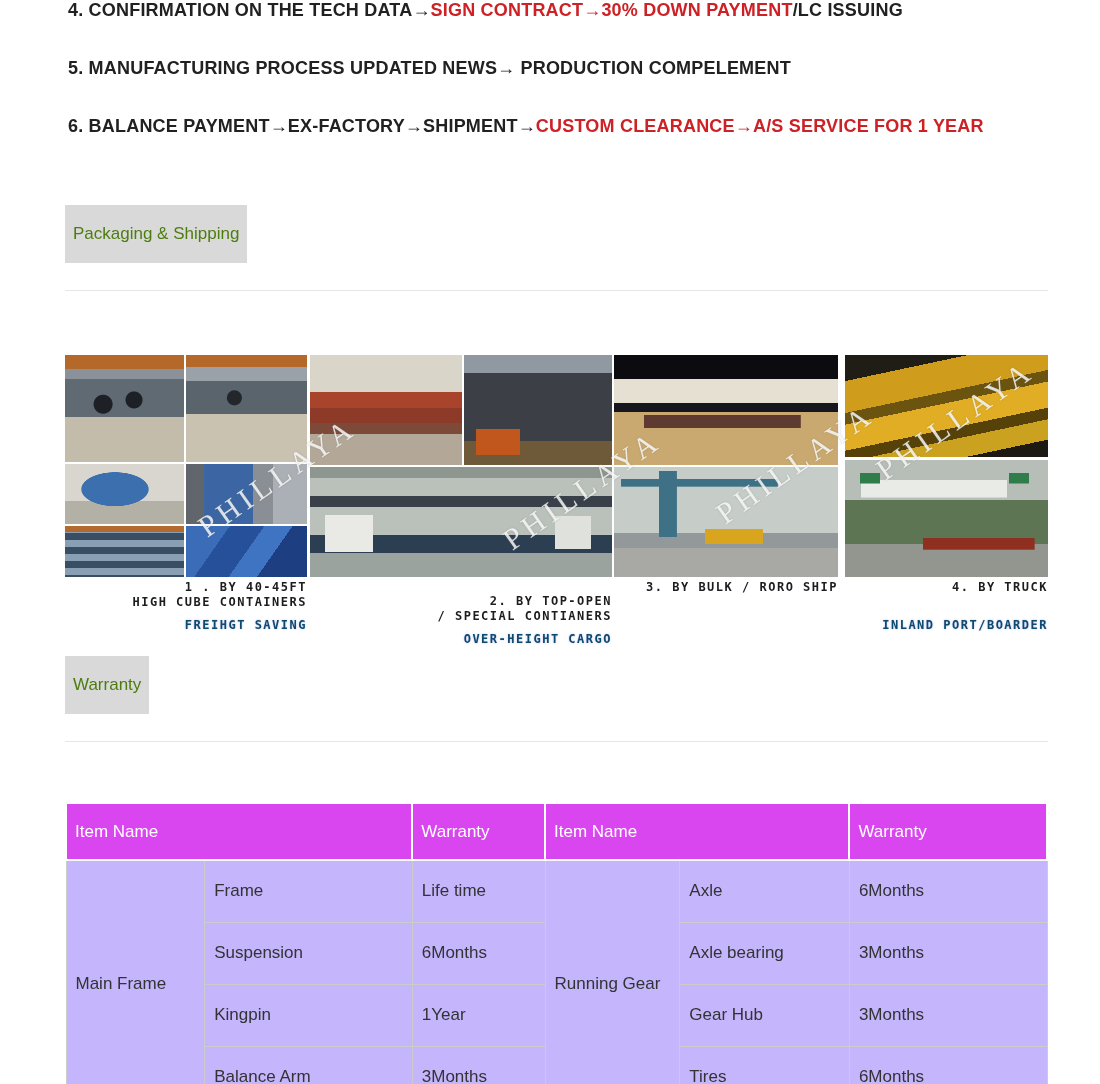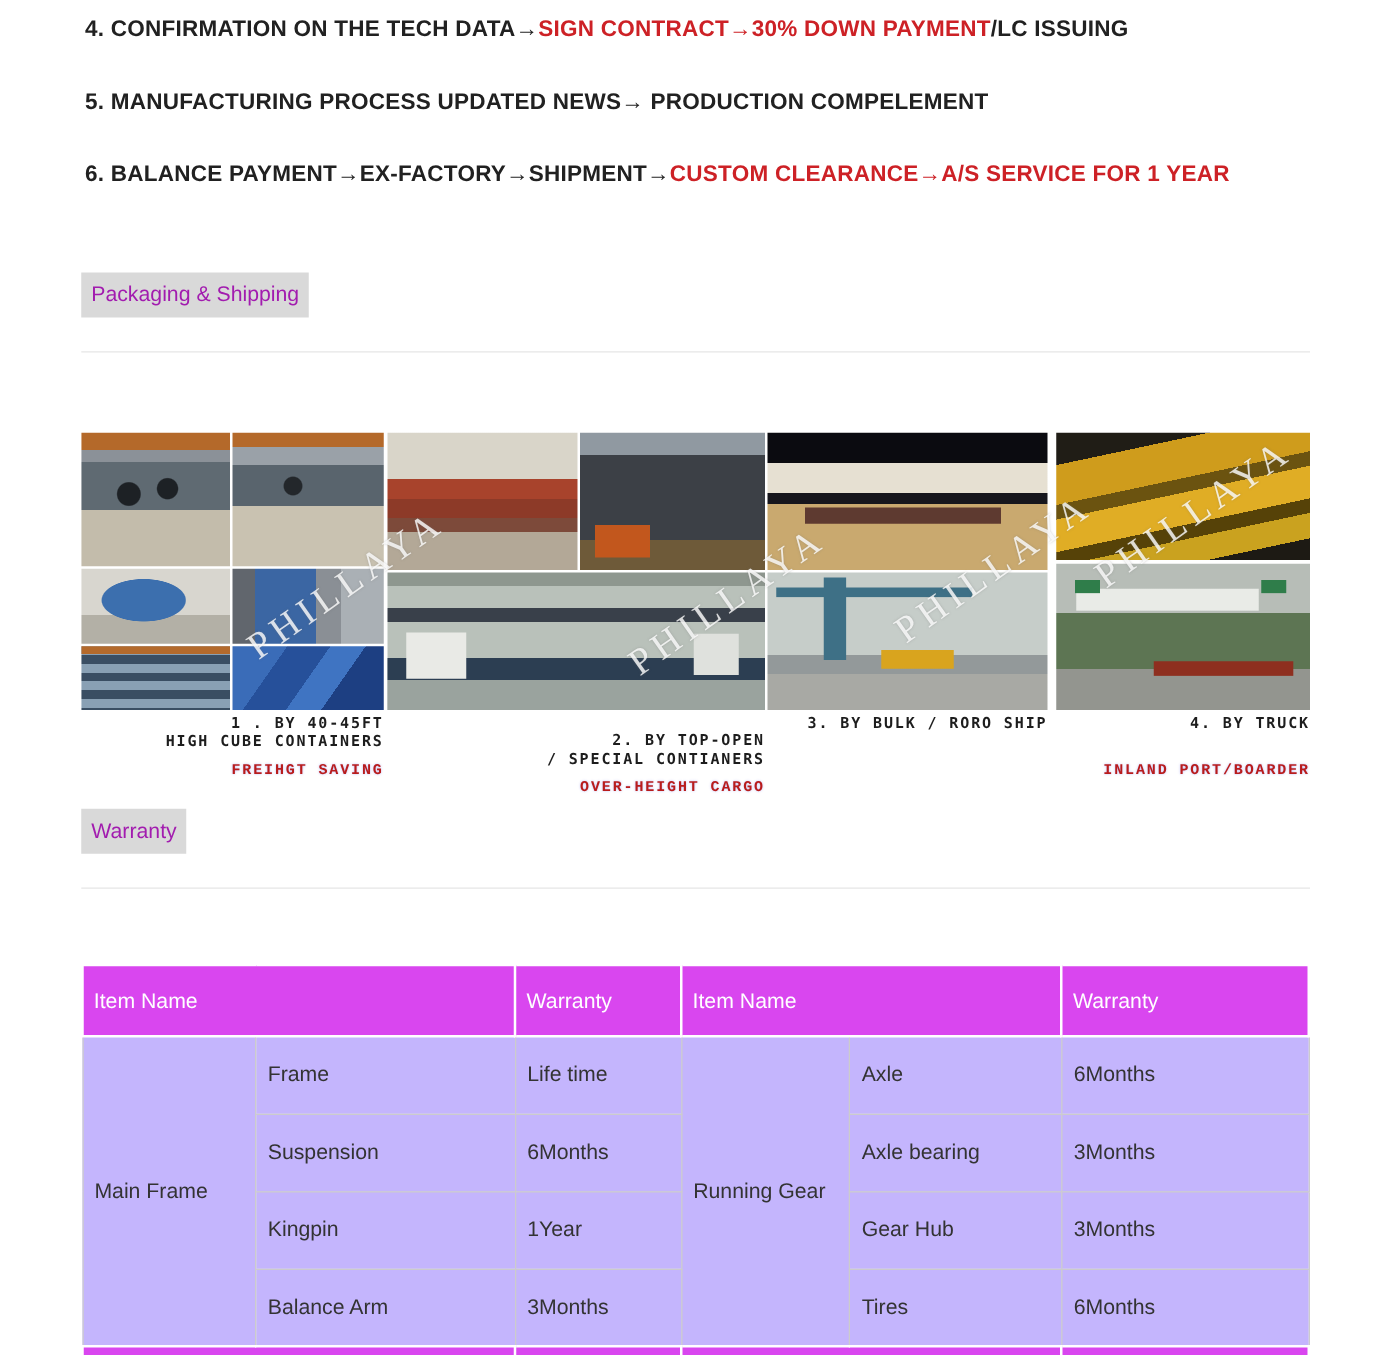--- a/index.html
+++ b/index.html
@@ -4,32 +4,32 @@
 <style>
   * { box-sizing: border-box; margin: 0; padding: 0; }
   html,body { background: #ffffff; }
   body {
     width: 1100px; height: 1084px; overflow: hidden;
     font-family: "Liberation Sans", sans-serif;
   }
   .content { width: 983px; margin-left: 65px; }
 
   
-  .steps { padding-top: 13px; }
+  .steps { }
   .step {
     font-weight: 700; font-size: 18px; line-height: 20px;
     color: #212121; letter-spacing: 0.2px; margin: 0 0 38px 3px;
     white-space: nowrap;
   }
   .step .red { color: #cd2126; }
 
   
   .sec-h {
-    display: inline-block; background: #d9d9d9; color: #a21caf;
-    font-size: 17px; font-weight: 400; padding: 8px 8px;
+    display: inline-block; background: #d9d9d9; color: #4d7c0f;
+    font-size: 17px; font-weight: 400; padding: 19px 8px;
   }
   .sec-h.first { margin-top: 31px; }
   .divider { border: none; border-top: 1px solid #e6e6e6; margin-top: 27px; }
 
   
   .collage { position: relative; width: 983px; height: 222px; margin-top: 64px; overflow: hidden; }
   .tile { position: absolute; }
   .t1 { left:0; top:0; width:119px; height:107px;
     background-image:
       radial-gradient(circle at 32% 46%, #1d2125 0 9px, rgba(0,0,0,0) 10px),
@@ -106,21 +106,21 @@
   .caption {
     position: absolute; top: 0; text-align: right;
     font-family: "DejaVu Sans Mono", monospace; font-weight: 700;
     font-size: 12px; line-height: 15px; color: #1d1d1d; letter-spacing: 1.5px;
   }
   .cap1 { left: 0; width: 242px; }
   .cap2 { left: 245px; width: 302px; margin-top: 14px; }
   .cap3 { left: 549px; width: 224px; }
   .cap4 { left: 780px; width: 203px; }
   .cap-black { min-height: 31px; }
-  .cap-note { margin-top: 7px; color: #b91c1c; text-shadow: 0 0 2px rgba(96,96,230,0.45); font-family: Liberation Mono, monospace; }
+  .cap-note { margin-top: 7px; color: #0c4a6e; text-shadow: 0 0 2px rgba(96,96,230,0.45); }
 
   .warranty-h { margin-top: 12px; }
 
   
   .wtable {
     width: 983px; margin-top: 60px; border-collapse: collapse;
     font-size: 17px; color: #333;
   }
   .wtable th {
     background: #d946ef; color: #fff; font-weight: 400; text-align: left;

